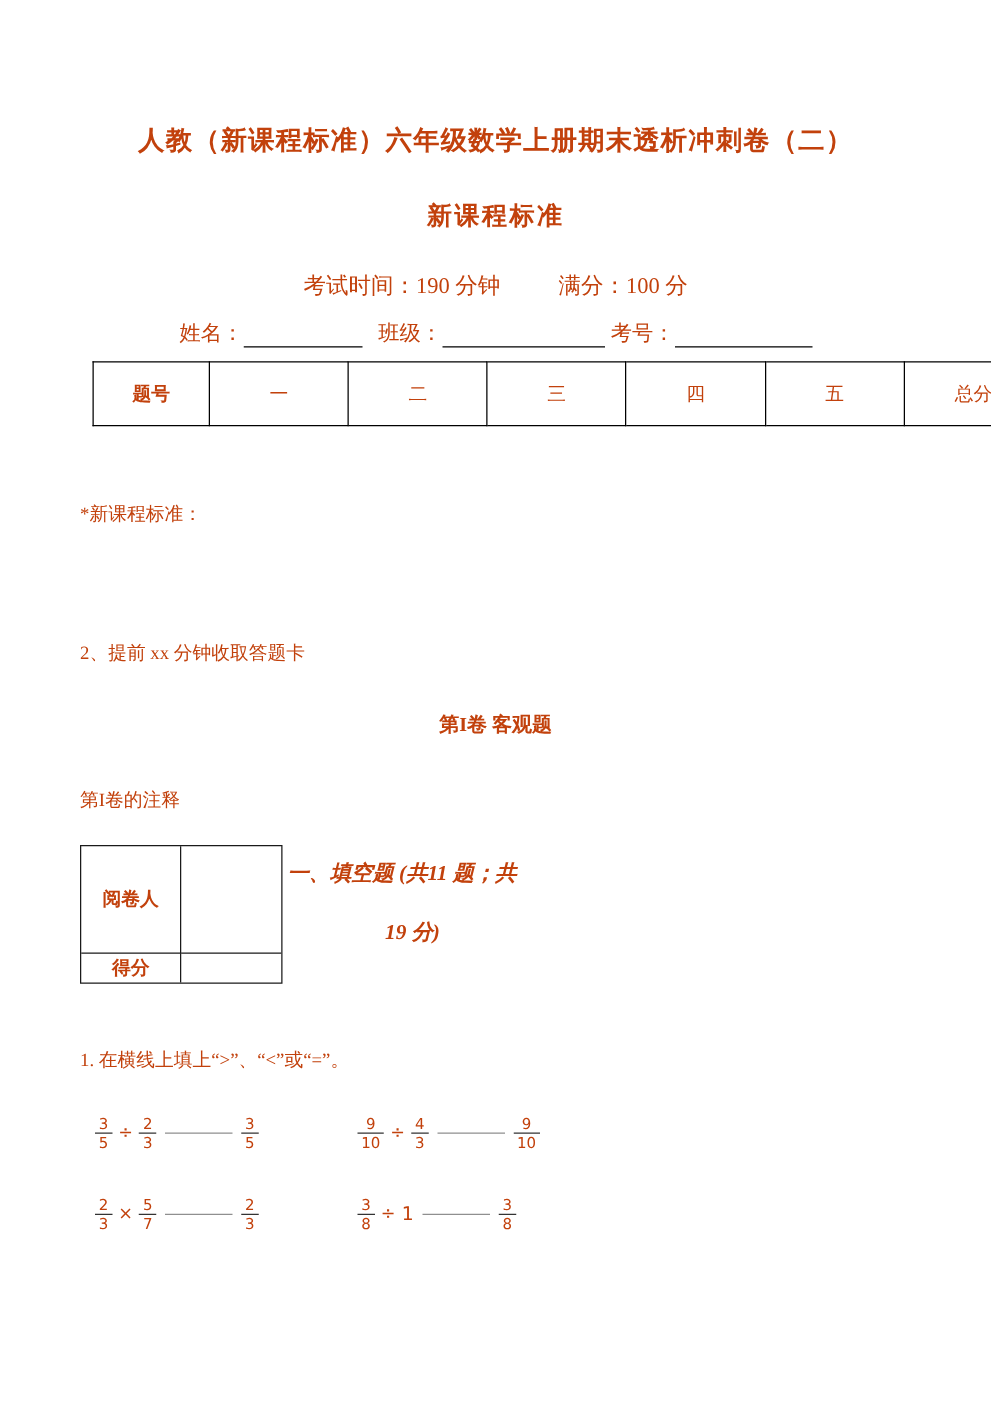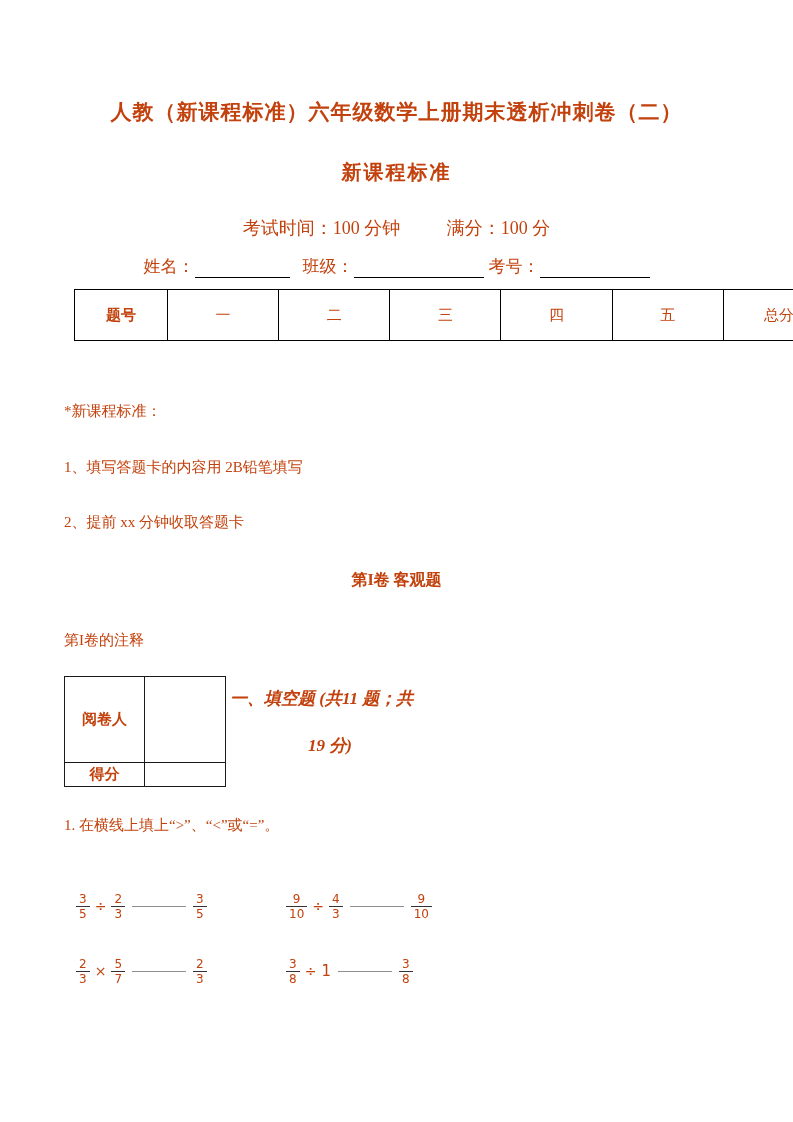--- a/index.html
+++ b/index.html
@@ -39,41 +39,41 @@
   #part1Note{top:631px;left:64px;}
 
   #gbox{top:676px;left:64px;width:162px;height:111px;border:1.5px solid #1a1a1a;display:grid;grid-template-columns:80px 1fr;grid-template-rows:86px 1fr;box-sizing:border-box;}
   .gcell{display:flex;align-items:center;justify-content:center;font-size:15px;font-weight:bold;}
   .gcell.br{border-right:1.5px solid #1a1a1a;}
   .gcell.bb{border-bottom:1.5px solid #1a1a1a;}
 
   #sheading{top:687px;left:230px;width:200px;font-size:17px;font-weight:bold;line-height:24px;font-style:italic;}
   #sheading .l2{text-align:center;margin-top:23px;}
 
-  #q1text{top:816px;left:64px;}
+  #q1text{top:839px;left:64px;}
 
   #fracs{top:884px;left:76px;width:640px;display:grid;grid-template-columns:210px auto;row-gap:21px;}
   .fitem{display:flex;align-items:center;height:44px;font-family:"DejaVu Sans",sans-serif;}
   .frac{display:inline-block;text-align:center;font-size:12px;line-height:14px;font-family:"DejaVu Sans",sans-serif;}
   .frac .fn{display:block;border-bottom:1px solid #333;padding:0 3px;}
   .frac .fd{display:block;padding:0 3px;}
   .fop{font-size:14px;margin:0 5px;}
   .fwhole{font-size:15px;}
   .fblank{display:inline-block;width:54px;height:1px;border-bottom:1.2px solid #8f8f8f;margin:0 7px;align-self:center;}
 </style>
 </head>
 <body>
 
 <div class="page">
 
   <div class="abs" id="title">人教（新课程标准）六年级数学上册期末透析冲刺卷（二）</div>
   <div class="abs" id="subtitle">新课程标准</div>
 
   <div class="abs" id="infoline">
-    <span>考试时间：100 分钟</span>
+    <span>考试时间：190 分钟</span>
     <span class="gap">满分：100 分</span>
   </div>
 
   <div class="abs" id="nameline">
     <span>姓名：</span>
     <span class="blank b1"></span>
     <span>班级：</span>
     <span class="blank b2"></span>
     <span>考号：</span>
     <span class="blank b3"></span>
@@ -87,21 +87,20 @@
       <td>二</td>
       <td>三</td>
       <td>四</td>
       <td>五</td>
       <td>总分</td>
     </tr>
   </tbody>
     </table>
 
   <div class="abs bodytext" id="noticesTitle">*新课程标准：</div>
-  <div class="abs bodytext" id="notice1">1、填写答题卡的内容用 2B铅笔填写</div>
   <div class="abs bodytext" id="notice2">2、提前 xx 分钟收取答题卡</div>
 
   <div class="abs" id="part1Title">第I卷 客观题</div>
   <div class="abs bodytext" id="part1Note">第I卷的注释</div>
 
   <div class="abs" id="gbox">
     <div class="gcell br bb">阅卷人</div>
     <div class="gcell bb"></div>
     <div class="gcell br">得分</div>
     <div class="gcell"></div>

